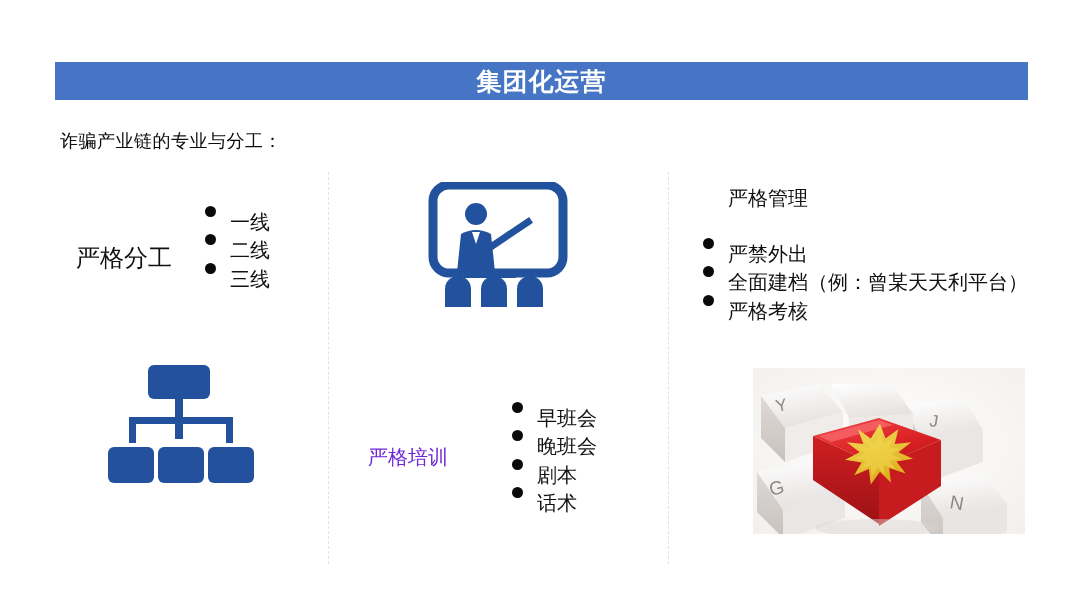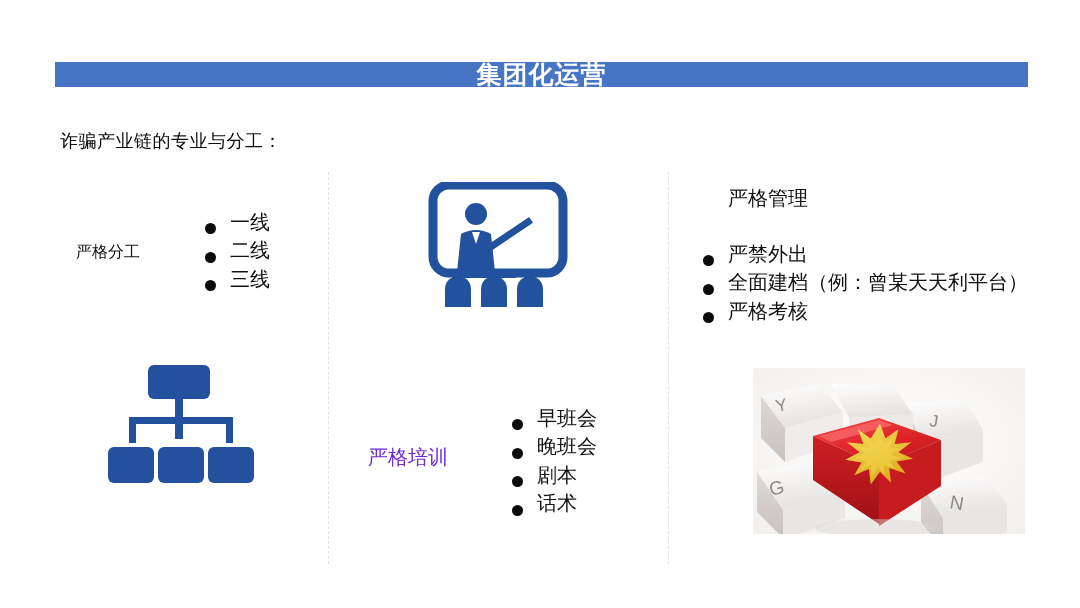--- a/index.html
+++ b/index.html
@@ -15,21 +15,21 @@
     font-family: "Liberation Sans", "DejaVu Sans", sans-serif;
     color: #111111;
   }
 
   
   .title-banner {
     position: absolute;
     left: 55px;
     top: 62px;
     width: 973px;
-    height: 25px;
+    height: 38px;
     background: #4575C4;
     display: flex;
     align-items: center;
     justify-content: center;
   }
   .title-banner .title-text {
     color: #ffffff;
     font-size: 25px;
     font-weight: bold;
     letter-spacing: 1px;
@@ -55,21 +55,21 @@
     height: 392px;
     border-left: 1px dashed #e3e3e3;
   }
   .divider.d1 { left: 328px; }
   .divider.d2 { left: 668px; }
 
   
   .blist { list-style: none; margin: 0; padding: 0; }
   .blist li {
     display: flex;
-    align-items: flex-end;
+    align-items: flex-start;
     white-space: nowrap;
   }
   .bullet {
     display: inline-block;
     width: 11px;
     height: 11px;
     border-radius: 50%;
     background: #0a0a0a;
     flex: 0 0 auto;
     position: relative;
@@ -80,21 +80,21 @@
     font-size: 20px;
     line-height: 1.42;
     color: #111111;
   }
 
   
   .lbl-fengong {
     position: absolute;
     left: 76px;
     top: 242px;
-    font-size: 16px;
+    font-size: 24px;
     color: #111;
   }
   .list-lines {
     position: absolute;
     left: 205px;
     top: 208px;
   }
 
   
   .orgchart {

